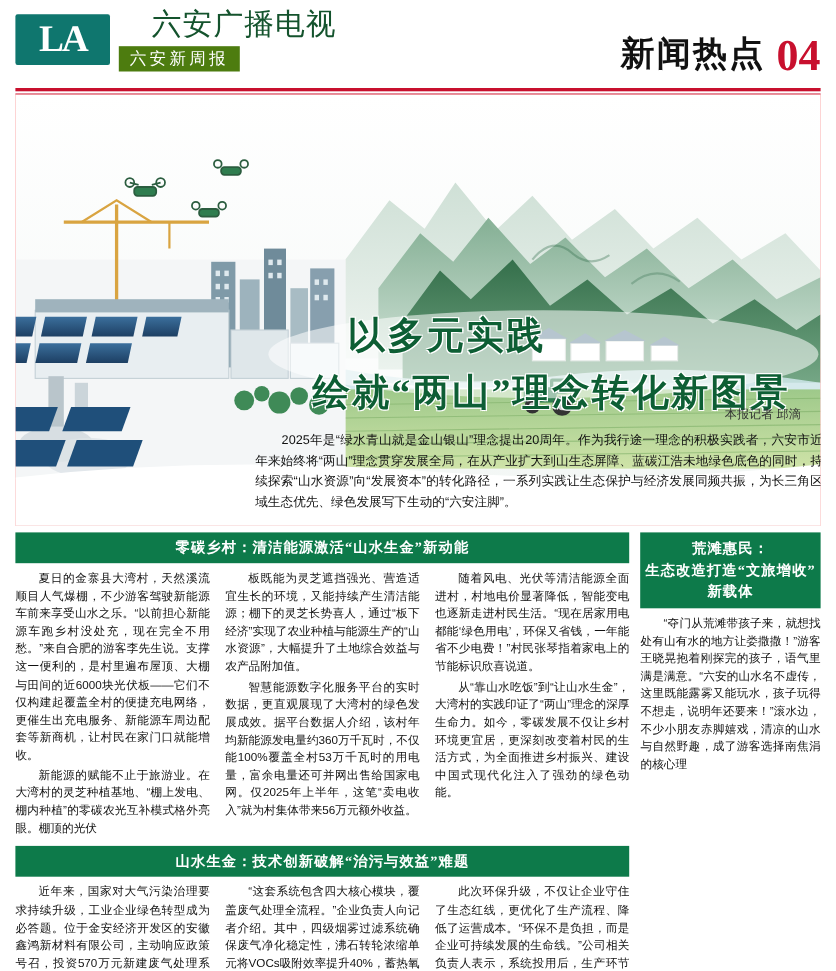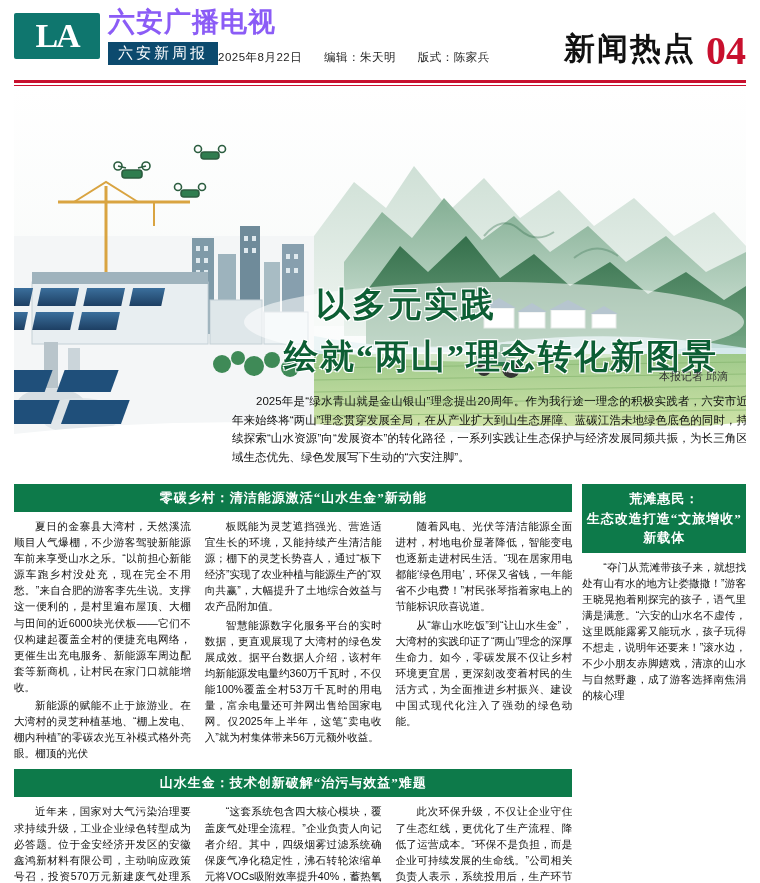--- a/index.html
+++ b/index.html
@@ -19,25 +19,25 @@
   .logo-block { position:absolute; left:14px; top:8px; display:flex; align-items:center; }
   .logo-mark {
     width:86px; height:46px; background:#0f766e; color:#fff;
     display:flex; align-items:center; justify-content:center;
     font-weight:bold; font-size:34px; letter-spacing:-2px;
     font-family:"Liberation Serif", serif;
     border-radius:2px;
   }
   .logo-text { margin-left:8px; }
   .logo-title {
-    font-size:27px; font-weight:bold; letter-spacing:1px;
-    font-family:"Liberation Serif", serif; color:#8b5cf6; line-height:1.1;
+    font-size:27px; font-weight:normal; letter-spacing:1px;
+    font-family:"Liberation Serif", serif; color:#14532d; line-height:1.1;margin-left:30px;
   }
   .logo-sub {
-    margin-top:4px; background:#0c4a6e; color:#fff; font-size:15px;
+    margin-top:4px; background:#4d7c0f; color:#fff; font-size:15px;
     padding:2px 10px; display:inline-block; letter-spacing:3px;
     font-family:"Liberation Serif", serif;
   }
   .issue-line {
     position:absolute; left:218px; top:50px;
     font-size:11.5px; color:#222; letter-spacing:0.5px;
   }
   .issue-line span { margin-right:18px; }
   .section-head {
     position:absolute; right:14px; top:28px;
@@ -104,25 +104,20 @@
 
 <div class="page">
 
   <div class="masthead">
     <div class="logo-block">
       <div class="logo-mark">LA</div>
       <div class="logo-text">
         <div class="logo-title">六安广播电视</div>
         <div class="logo-sub">六安新周报</div>
       </div>
-    </div>
-    <div class="issue-line">
-      <span>2025年8月22日</span>
-      <span>编辑：朱天明</span>
-      <span>版式：陈家兵</span>
     </div>
     <div class="section-head">
       <div class="section-name">新闻热点</div>
       <div class="section-num">04</div>
     </div>
   </div>
   <div class="rule-red"></div>
   <div class="rule-thin"></div>
 
   <div class="hero">
@@ -311,21 +306,21 @@
   <div class="body-wrap">
     <div class="band">
 
       <div class="main-left">
 
         <div class="block">
           <div class="sec-title">零碳乡村：清洁能源激活“山水生金”新动能</div>
           <div class="cols3">
             <p>夏日的金寨县大湾村，天然溪流顺目人气爆棚，不少游客驾驶新能源车前来享受山水之乐。“以前担心新能源车跑乡村没处充，现在完全不用愁。”来自合肥的游客李先生说。支撑这一便利的，是村里遍布屋顶、大棚与田间的近6000块光伏板——它们不仅构建起覆盖全村的便捷充电网络，更催生出充电服务、新能源车周边配套等新商机，让村民在家门口就能增收。</p>
             <p>新能源的赋能不止于旅游业。在大湾村的灵芝种植基地、“棚上发电、棚内种植”的零碳农光互补模式格外亮眼。棚顶的光伏</p>
-            <p>板既能为灵芝遮挡强光、营造适宜生长的环境，又能持续产生清洁能源；棚下的灵芝长势喜人，通过“板下经济”实现了农业种植与能源生产的“双向共赢”，大幅提升了土地综合效益与农产品附加值。</p>
+            <p>板既能为灵芝遮挡强光、营造适宜生长的环境，又能持续产生清洁能源；棚下的灵芝长势喜人，通过“板下经济”实现了农业种植与能源生产的“山水资源”，大幅提升了土地综合效益与农产品附加值。</p>
             <p>智慧能源数字化服务平台的实时数据，更直观展现了大湾村的绿色发展成效。据平台数据人介绍，该村年均新能源发电量约360万千瓦时，不仅能100%覆盖全村53万千瓦时的用电量，富余电量还可并网出售给国家电网。仅2025年上半年，这笔“卖电收入”就为村集体带来56万元额外收益。</p>
             <p>随着风电、光伏等清洁能源全面进村，村地电价显著降低，智能变电也逐新走进村民生活。“现在居家用电都能‘绿色用电’，环保又省钱，一年能省不少电费！”村民张琴指着家电上的节能标识欣喜说道。</p>
             <p>从“靠山水吃饭”到“让山水生金”，大湾村的实践印证了“两山”理念的深厚生命力。如今，零碳发展不仅让乡村环境更宜居，更深刻改变着村民的生活方式，为全面推进乡村振兴、建设中国式现代化注入了强劲的绿色动能。</p>
           </div>
         </div>
 
         <div class="block">
           <div class="sec-title">山水生金：技术创新破解“治污与效益”难题</div>
           <div class="cols3">
             <p>近年来，国家对大气污染治理要求持续升级，工业企业绿色转型成为必答题。位于金安经济开发区的安徽鑫鸿新材料有限公司，主动响应政策号召，投资570万元新建废气处理系统，以先进技术实现“治污达标”与“效益提升”双赢，成为六安工业绿色转型的标杆。</p>

